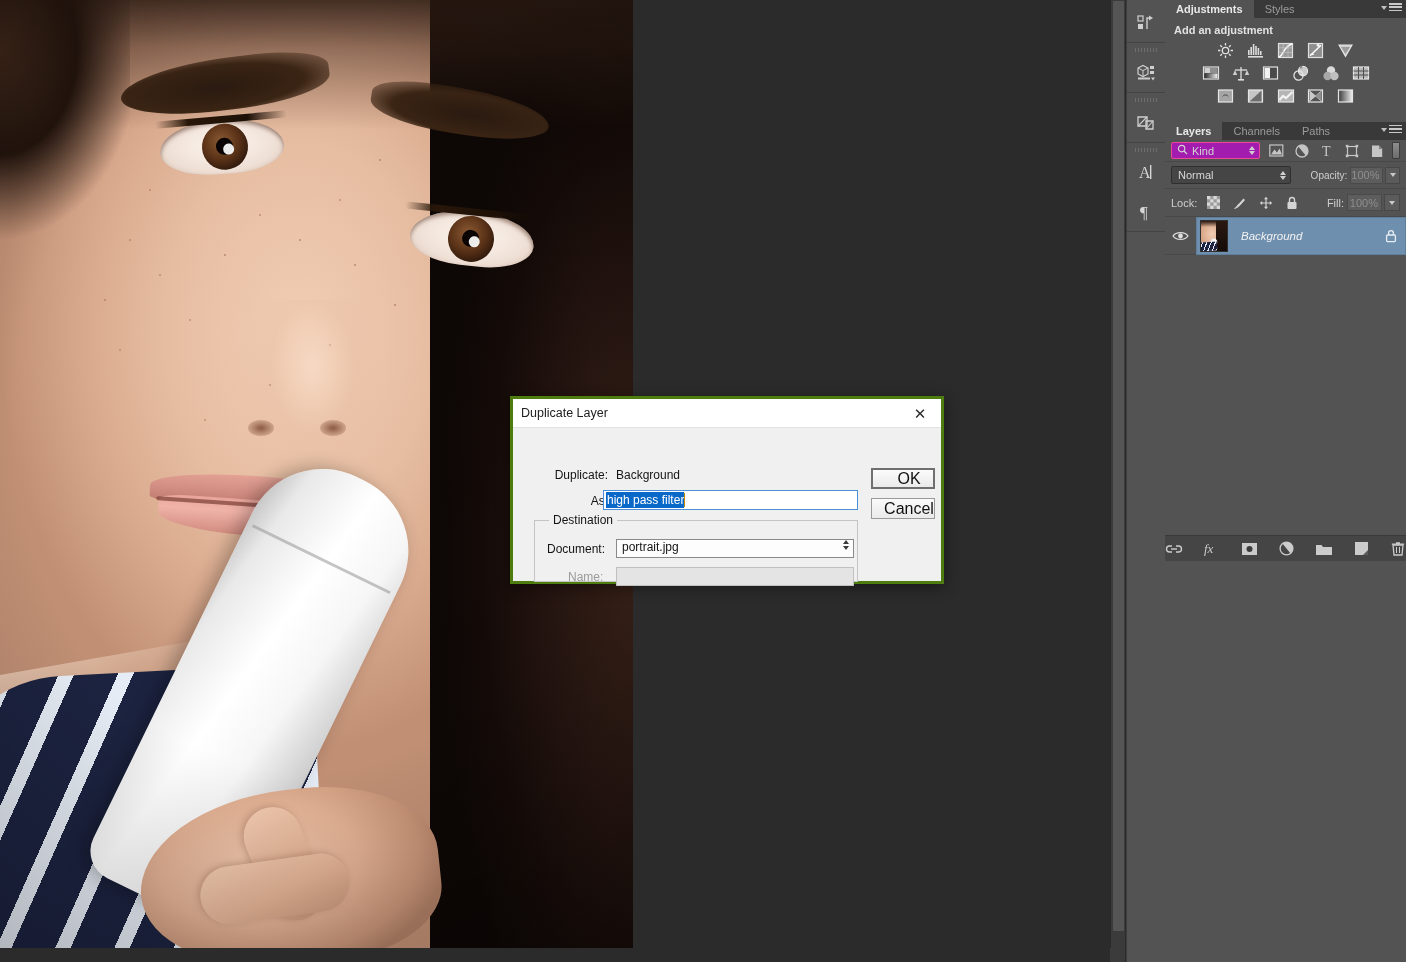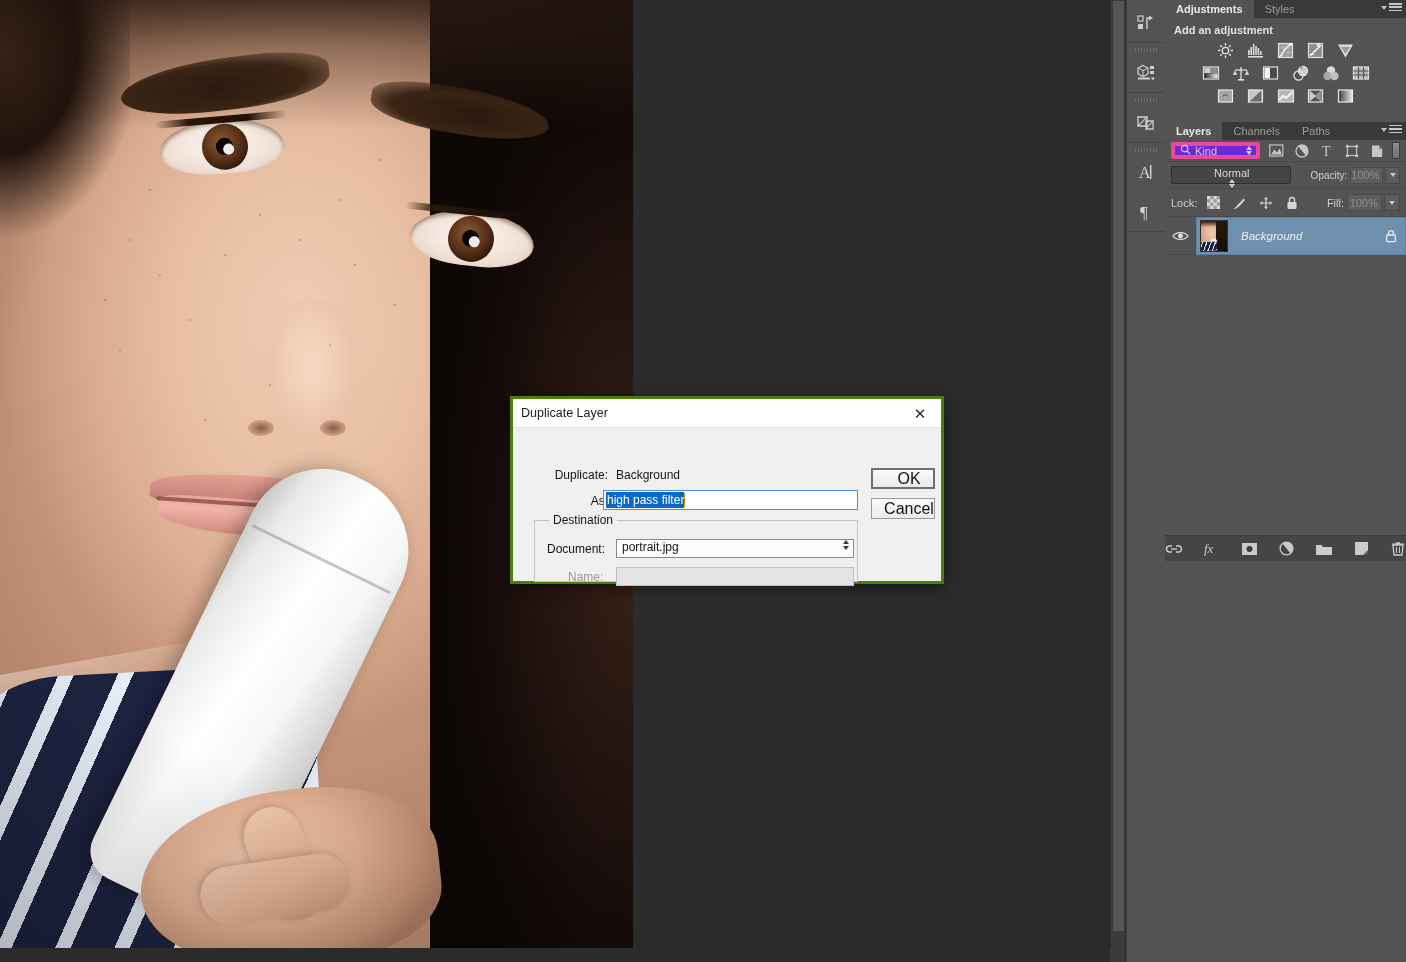--- a/index.html
+++ b/index.html
@@ -304,21 +304,21 @@
 
   
   .layers-panel { background:#535353; position:relative; height:auto; }
   .lrow {
     display:flex; align-items:center;
     height:22px; border-bottom:1px solid #484848;
     padding:0 6px;
   }
   .kind-filter {
     display:flex; align-items:center; gap:4px;
-    background:#6d28d9; border:4px solid #ec4899; border-radius:2px;
+    background:#a21caf; border:1px solid #ec4899; border-radius:2px;
     height:17px; padding:0 4px 0 5px; width:96px;
     color:#d3d3d3; font-size:11px;
   }
   .kind-filter .lbl { flex:1; }
   .spinner {
     display:flex; flex-direction:column; align-items:center; gap:1px;
   }
   .spinner .up { width:0;height:0;border-left:3px solid transparent;border-right:3px solid transparent;border-bottom:4px solid #cfcfcf; }
   .spinner .dn { width:0;height:0;border-left:3px solid transparent;border-right:3px solid transparent;border-top:4px solid #cfcfcf; }
   .filt-icons { display:flex; align-items:center; gap:9px; margin-left:9px; }
@@ -326,21 +326,21 @@
   .filt-toggle {
     margin-left:7px; width:9px; height:17px;
     background: linear-gradient(180deg,#8e8e8e,#6d6d6d);
     border:1px solid #3c3c3c; border-radius:1px; cursor:pointer;
   }
   .blend-row { height:27px; }
   .blend-select {
     display:flex; align-items:center;
     background:#454545; border:1px solid #2f2f2f; border-radius:2px;
     height:18px; width:132px; padding:0 4px 0 6px;
-    color:#d7d7d7; font-size:11px;flex-direction:column;
+    color:#d7d7d7; font-size:11px;
   }
   .blend-select .lbl { flex:1; }
   .op-label { font-size:10px; color:#cfcfcf; margin-left:20px; }
   .op-box {
     margin-left:3px; width:35px; height:17px;
     background:#5d5d5d; border:1px solid #4a4a4a;
     color:#8e8e8e; font-size:11px;
     display:flex; align-items:center; justify-content:flex-end; padding-right:3px;
   }
   .drop-btn {

